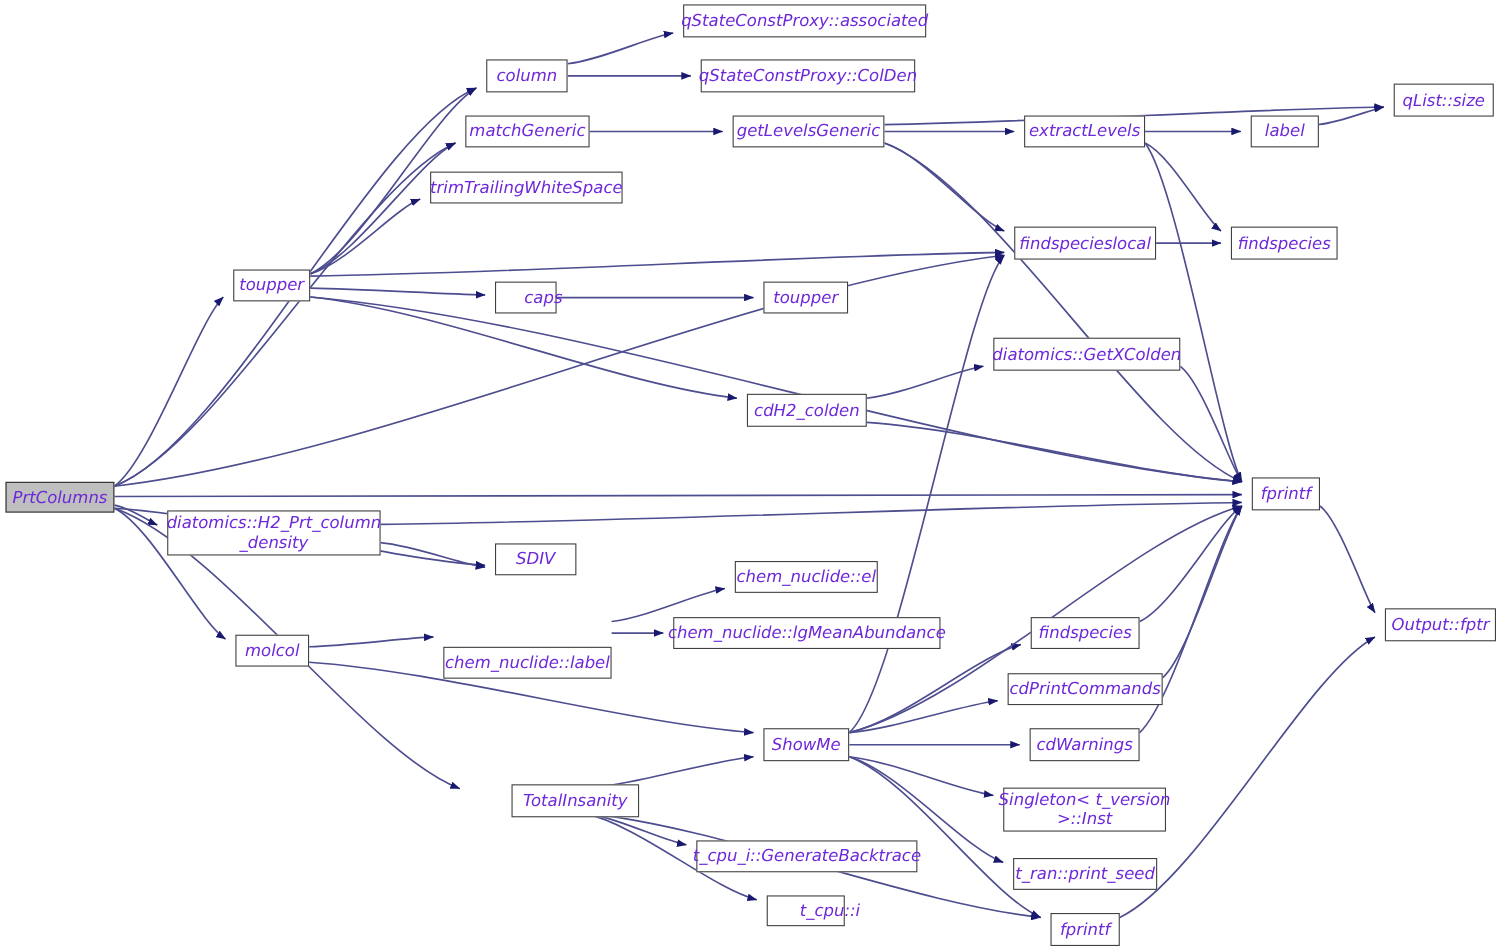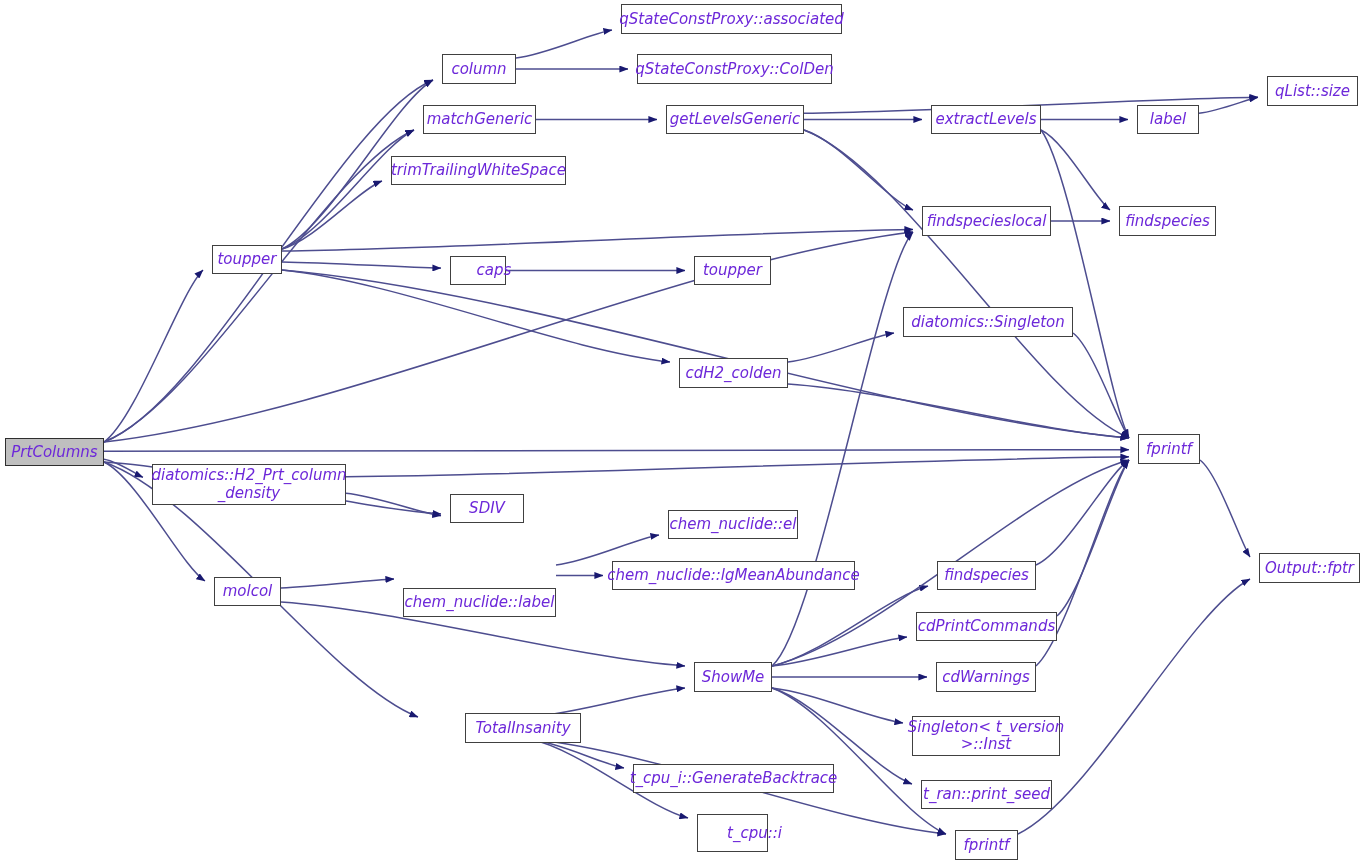--- a/index.html
+++ b/index.html
@@ -114,36 +114,36 @@
       <div class="node" style="left: 423px; top: 105px; width: 113px; height: 29px;">matchGeneric</div>
       <div class="node" style="left: 391px; top: 156px; width: 175px; height: 29px;">trimTrailingWhiteSpace</div>
       <div class="node" style="left: 666px; top: 105px; width: 138px; height: 29px;">getLevelsGeneric</div>
       <div class="node" style="left: 931px; top: 105px; width: 110px; height: 29px;">extractLevels</div>
       <div class="node" style="left: 1137px; top: 105px; width: 62px; height: 29px;">label</div>
       <div class="node" style="left: 1267px; top: 76px; width: 91px; height: 30px;">qList::size</div>
       <div class="node" style="left: 922px; top: 206px; width: 129px; height: 30px;">findspecieslocal</div>
       <div class="node" style="left: 1119px; top: 206px; width: 97px; height: 30px;">findspecies</div>
       <div class="node" style="left: 450px; top: 256px; width: 56px; height: 29px; padding-left: 32px;">caps</div>
       <div class="node" style="left: 694px; top: 256px; width: 77px; height: 29px;">toupper</div>
-      <div class="node" style="left: 903px; top: 307px; width: 170px; height: 30px;">diatomics::Singleton</div>
+      <div class="node" style="left: 903px; top: 307px; width: 170px; height: 30px;">diatomics::GetXColden</div>
       <div class="node" style="left: 679px; top: 358px; width: 109px; height: 30px;">cdH2_colden</div>
       <div class="node" style="left: 1138px; top: 434px; width: 62px; height: 30px;">fprintf</div>
       <div class="node" style="left: 1259px; top: 553px; width: 101px; height: 30px;">Output::fptr</div>
       <div class="node two-line" style="left: 152px; top: 464px; width: 194px; height: 41px;">diatomics::H2_Prt_column
 _density</div>
       <div class="node" style="left: 450px; top: 494px; width: 74px; height: 29px;">SDIV</div>
       <div class="node" style="left: 668px; top: 510px; width: 130px; height: 29px;">chem_nuclide::el</div>
       <div class="node" style="left: 403px; top: 588px; width: 153px; height: 29px;">chem_nuclide::label</div>
       <div class="node" style="left: 612px; top: 561px; width: 243px; height: 29px;">chem_nuclide::lgMeanAbundance</div>
       <div class="node" style="left: 214px; top: 577px; width: 67px; height: 29px;">molcol</div>
       <div class="node" style="left: 937px; top: 561px; width: 99px; height: 29px;">findspecies</div>
       <div class="node" style="left: 916px; top: 612px; width: 141px; height: 29px;">cdPrintCommands</div>
       <div class="node" style="left: 936px; top: 662px; width: 100px; height: 30px;">cdWarnings</div>
       <div class="node" style="left: 694px; top: 662px; width: 78px; height: 30px;">ShowMe</div>
       <div class="node two-line" style="left: 912px; top: 716px; width: 148px; height: 40px;">Singleton&lt; t_version
 &gt;::Inst</div>
       <div class="node" style="left: 427px; top: 713px; width: 116px; height: 30px; margin-left: 38px;">TotalInsanity</div>
       <div class="node" style="left: 921px; top: 780px; width: 131px; height: 29px;">t_ran::print_seed</div>
       <div class="node" style="left: 633px; top: 764px; width: 201px; height: 29px;">t_cpu_i::GenerateBacktrace</div>
-      <div class="node" style="left: 697px; top: 814px; width: 71px; height: 38px; padding-left: 44px;">t_cpu::i</div>
+      <div class="node" style="left: 697px; top: 814px; width: 71px; height: 28px; padding-left: 44px;">t_cpu::i</div>
       <div class="node" style="left: 955px; top: 830px; width: 63px; height: 30px;">fprintf</div>
     </div>
 </div>
 
 </body></html>

